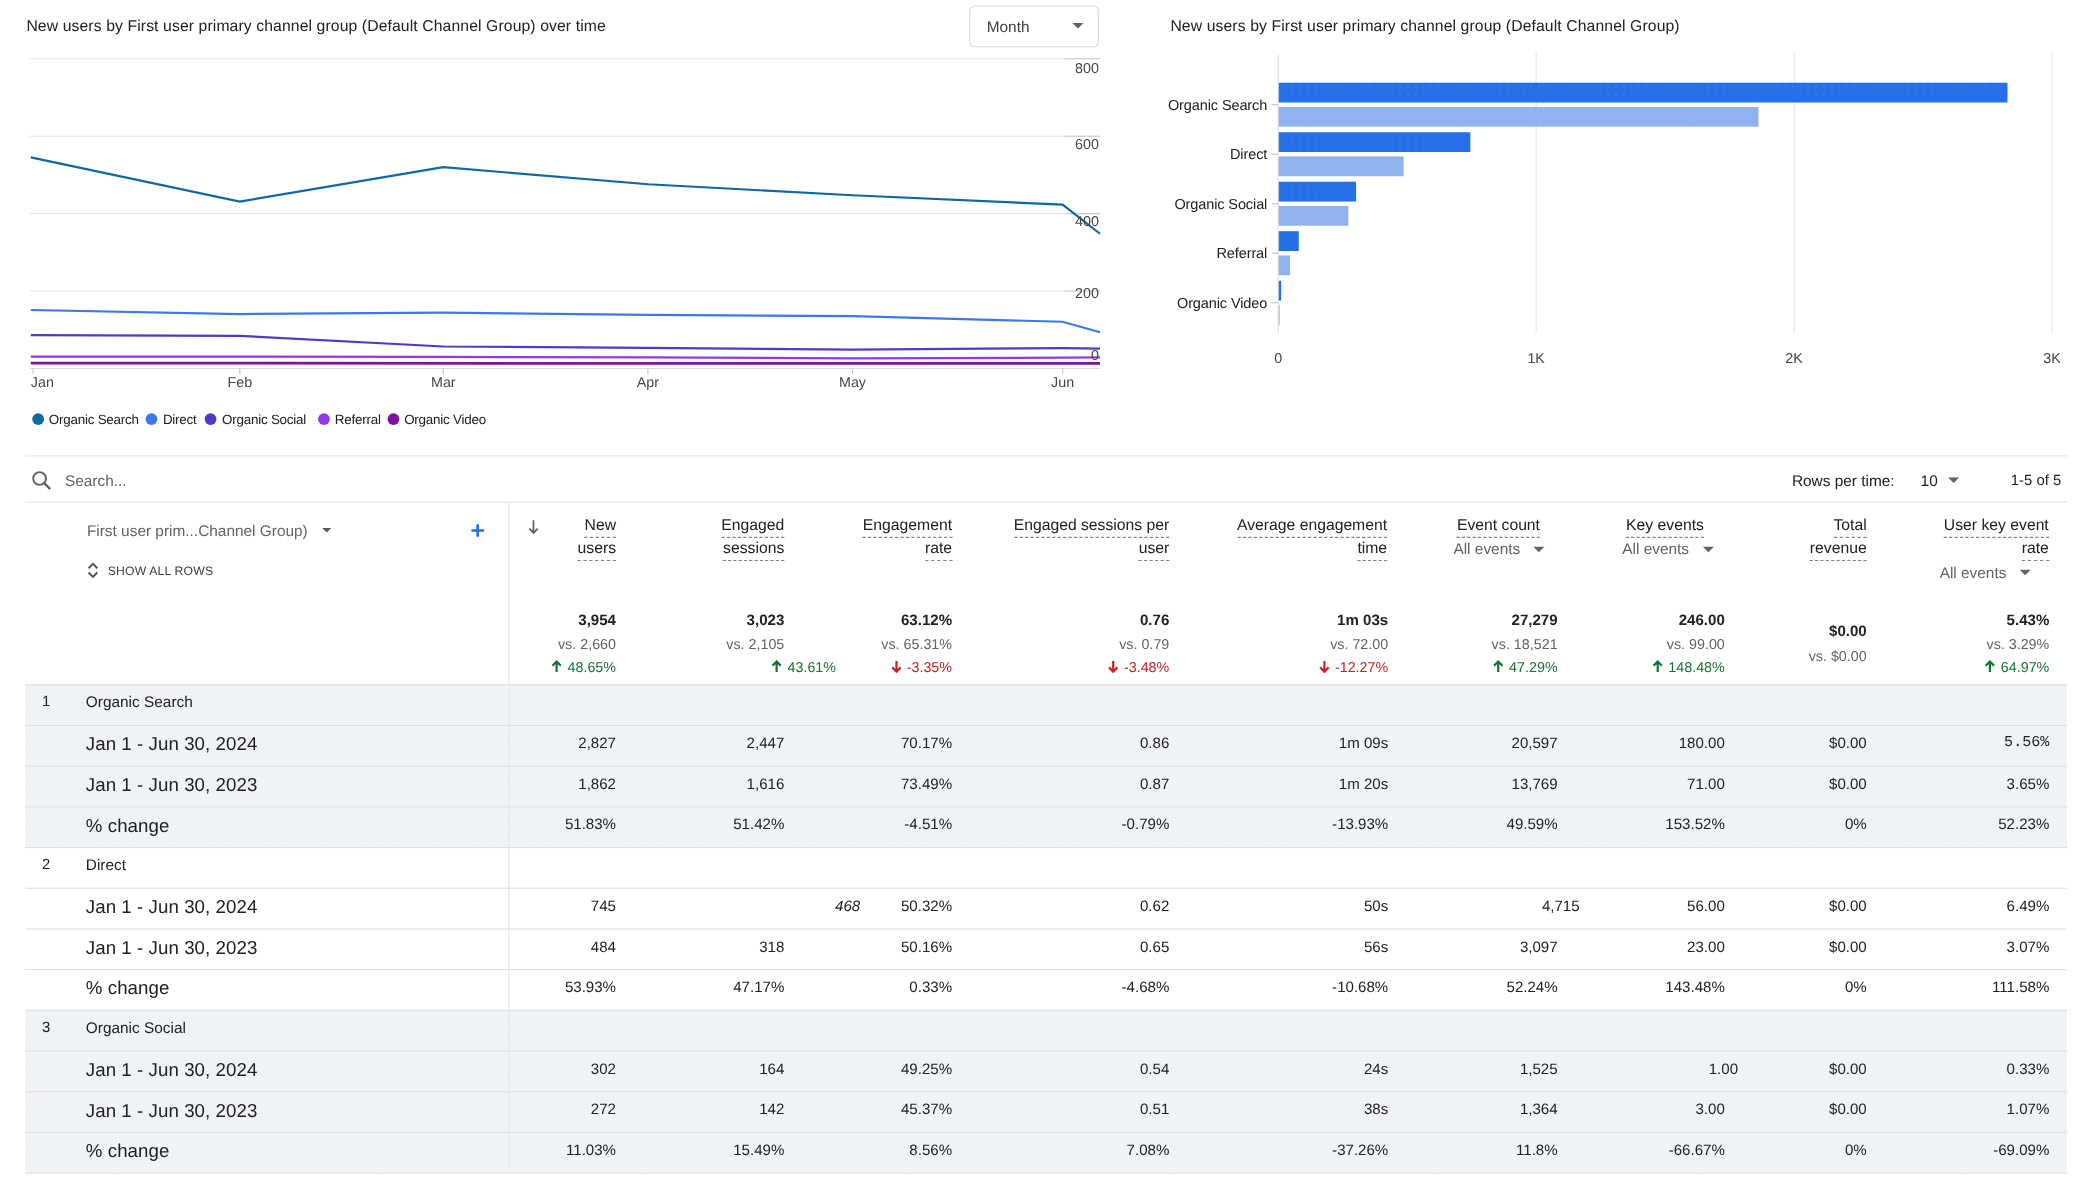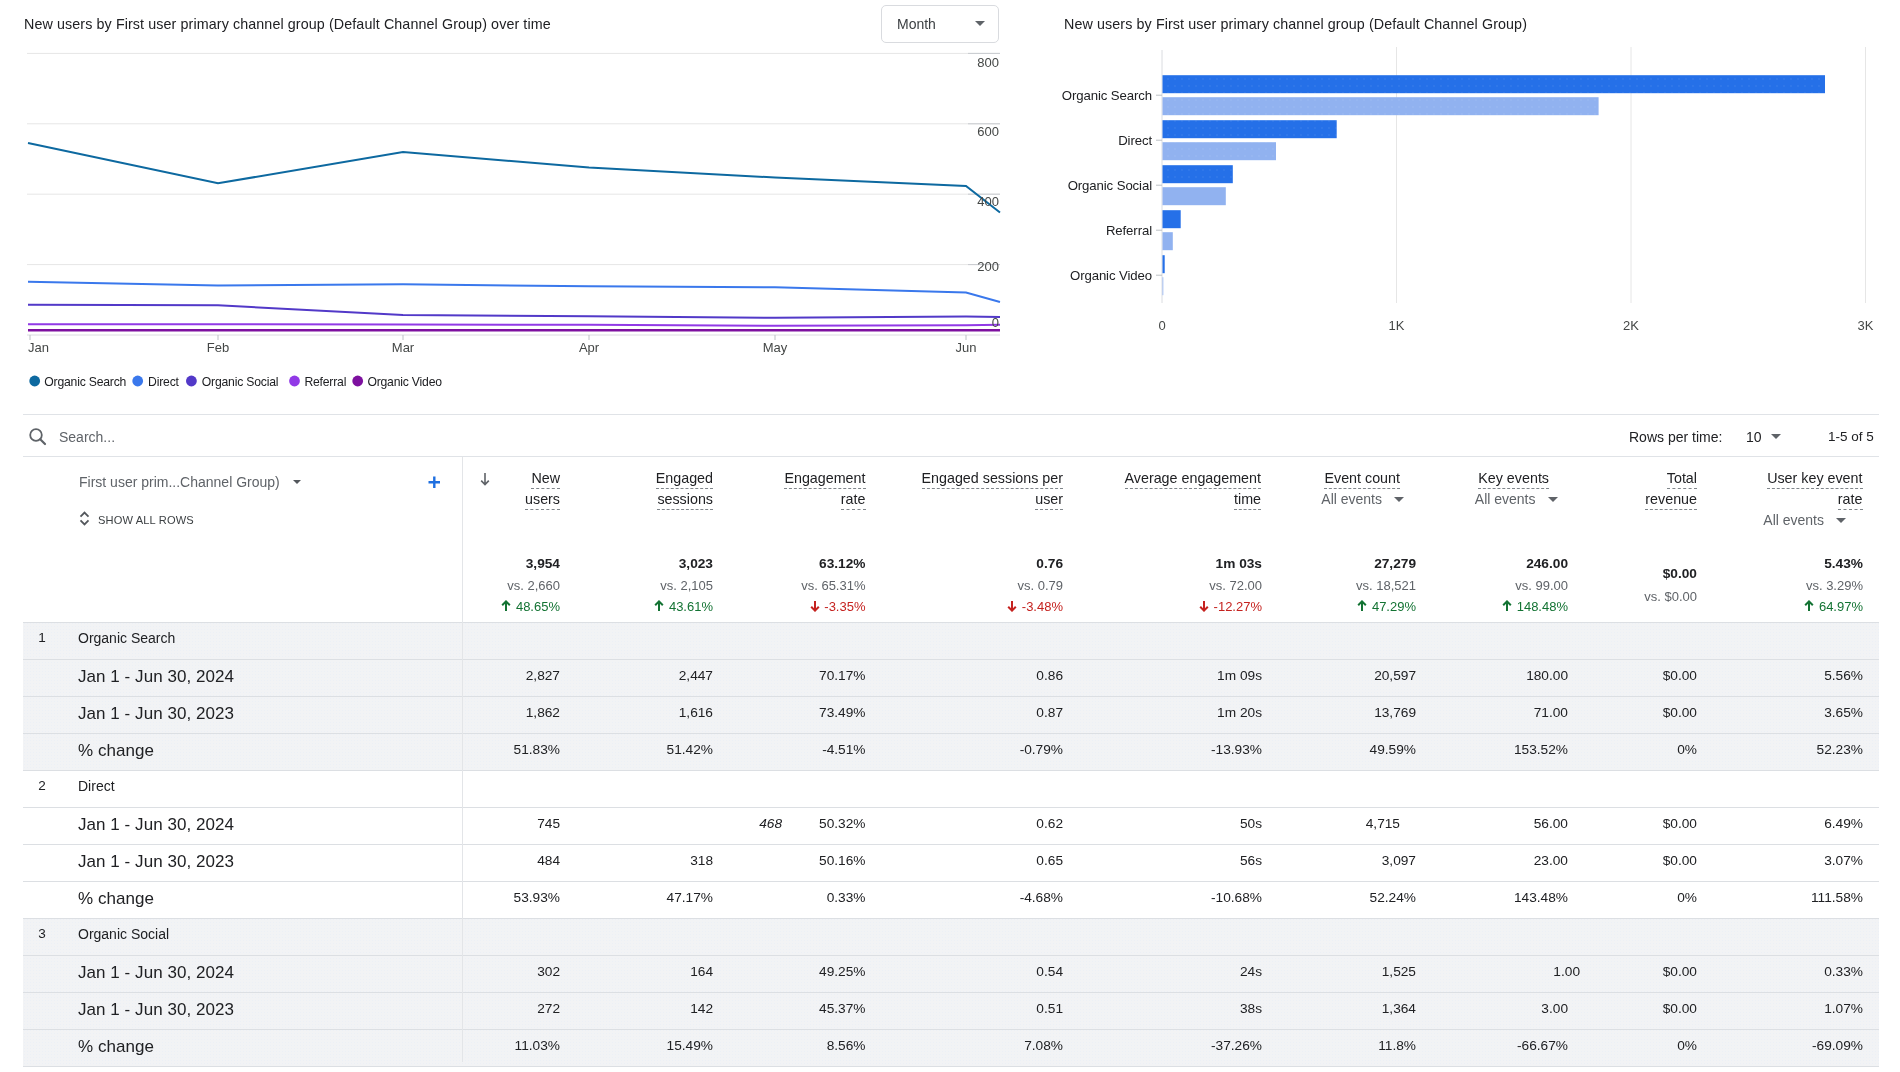--- a/index.html
+++ b/index.html
@@ -210,21 +210,21 @@
 <div class="abs hcell" style="right:37.5px; top:470.0px;"><span class="hu">User key event</span></div>
 <div class="abs hcell" style="right:37.5px; top:490.8px;"><span class="hu">rate</span></div>
 <div class="abs aev" style="right:54px; top:511.6px;">All events<span class="caret"></span></div>
 <div class="abs tb" style="right:1340px; top:555.5px;">3,954</div>
 <div class="abs tv" style="right:1340px; top:577.5px;">vs. 2,660</div>
 <div class="abs tp up" style="right:1340px; top:598.5px;"><svg width="10" height="12" viewBox="0 0 10 12" style="margin-right:4.5px; vertical-align:-1px;">
           <path d="M5 11 L5 2 M1.2 5.3 L5 1.4 L8.8 5.3" fill="none" stroke="#137333" stroke-width="2"></path>
         </svg>48.65%</div>
 <div class="abs tb" style="right:1187px; top:555.5px;">3,023</div>
 <div class="abs tv" style="right:1187px; top:577.5px;">vs. 2,105</div>
-<div class="abs tp up" style="right:1187px; top:598.5px;"><svg width="10" height="12" viewBox="0 0 10 12" style="margin-right:4.5px; vertical-align:-1px;">
+<div class="abs tp up" style="right:1140px; top:598.5px;"><svg width="10" height="12" viewBox="0 0 10 12" style="margin-right:4.5px; vertical-align:-1px;">
           <path d="M5 11 L5 2 M1.2 5.3 L5 1.4 L8.8 5.3" fill="none" stroke="#137333" stroke-width="2"></path>
         </svg>43.61%</div>
 <div class="abs tb" style="right:1034.5px; top:555.5px;">63.12%</div>
 <div class="abs tv" style="right:1034.5px; top:577.5px;">vs. 65.31%</div>
 <div class="abs tp dn" style="right:1034.5px; top:598.5px;"><svg width="10" height="12" viewBox="0 0 10 12" style="margin-right:4.5px; vertical-align:-1px;">
           <path d="M5 1 L5 10 M1.2 6.7 L5 10.6 L8.8 6.7" fill="none" stroke="#c5221f" stroke-width="2"></path>
         </svg>-3.35%</div>
 <div class="abs tb" style="right:837px; top:555.5px;">0.76</div>
 <div class="abs tv" style="right:837px; top:577.5px;">vs. 0.79</div>
 <div class="abs tp dn" style="right:837px; top:598.5px;"><svg width="10" height="12" viewBox="0 0 10 12" style="margin-right:4.5px; vertical-align:-1px;">
@@ -260,21 +260,21 @@
 <div class="abs gname" style="top:629.5px;">Organic Search</div>
 <div class="abs dlab" style="top:667.0px;">Jan 1 - Jun 30, 2024</div>
 <div class="abs dval" style="right:1340px; top:667.5px;">2,827</div>
 <div class="abs dval" style="right:1187px; top:667.5px;">2,447</div>
 <div class="abs dval" style="right:1034.5px; top:667.5px;">70.17%</div>
 <div class="abs dval" style="right:837px; top:667.5px;">0.86</div>
 <div class="abs dval" style="right:638px; top:667.5px;">1m 09s</div>
 <div class="abs dval" style="right:484px; top:667.5px;">20,597</div>
 <div class="abs dval" style="right:332px; top:667.5px;">180.00</div>
 <div class="abs dval" style="right:203px; top:667.5px;">$0.00</div>
-<div class="abs dval" style="right:37px; top:667.5px;">5.56%</div>
+<div class="abs dval" style="right:37px; top:667.5px;font-family:Liberation Mono, monospace;">5.56%</div>
 <div class="abs dlab" style="top:704.0px;">Jan 1 - Jun 30, 2023</div>
 <div class="abs dval" style="right:1340px; top:704.5px;">1,862</div>
 <div class="abs dval" style="right:1187px; top:704.5px;">1,616</div>
 <div class="abs dval" style="right:1034.5px; top:704.5px;">73.49%</div>
 <div class="abs dval" style="right:837px; top:704.5px;">0.87</div>
 <div class="abs dval" style="right:638px; top:704.5px;">1m 20s</div>
 <div class="abs dval" style="right:484px; top:704.5px;">13,769</div>
 <div class="abs dval" style="right:332px; top:704.5px;">71.00</div>
 <div class="abs dval" style="right:203px; top:704.5px;">$0.00</div>
 <div class="abs dval" style="right:37px; top:704.5px;">3.65%</div>
@@ -289,21 +289,21 @@
 <div class="abs dval" style="right:203px; top:741.5px;">0%</div>
 <div class="abs dval" style="right:37px; top:741.5px;">52.23%</div>
 <div class="abs rnum" style="top:778.0px;">2</div>
 <div class="abs gname" style="top:777.5px;">Direct</div>
 <div class="abs dlab" style="top:815.0px;">Jan 1 - Jun 30, 2024</div>
 <div class="abs dval" style="right:1340px; top:815.5px;">745</div>
 <div class="abs dval" style="right:1118px; top:815.5px;font-style:italic;">468</div>
 <div class="abs dval" style="right:1034.5px; top:815.5px;">50.32%</div>
 <div class="abs dval" style="right:837px; top:815.5px;">0.62</div>
 <div class="abs dval" style="right:638px; top:815.5px;">50s</div>
-<div class="abs dval" style="right:500px; top:815.5px;margin-left:36px;">4,715</div>
+<div class="abs dval" style="right:464px; top:815.5px;margin-left:36px;">4,715</div>
 <div class="abs dval" style="right:332px; top:815.5px;padding-left:12px;">56.00</div>
 <div class="abs dval" style="right:203px; top:815.5px;">$0.00</div>
 <div class="abs dval" style="right:37px; top:815.5px;">6.49%</div>
 <div class="abs dlab" style="top:852.0px;">Jan 1 - Jun 30, 2023</div>
 <div class="abs dval" style="right:1340px; top:852.5px;text-align:right;">484</div>
 <div class="abs dval" style="right:1187px; top:852.5px;">318</div>
 <div class="abs dval" style="right:1034.5px; top:852.5px;">50.16%</div>
 <div class="abs dval" style="right:837px; top:852.5px;">0.65</div>
 <div class="abs dval" style="right:638px; top:852.5px;">56s</div>
 <div class="abs dval" style="right:484px; top:852.5px;">3,097</div>

